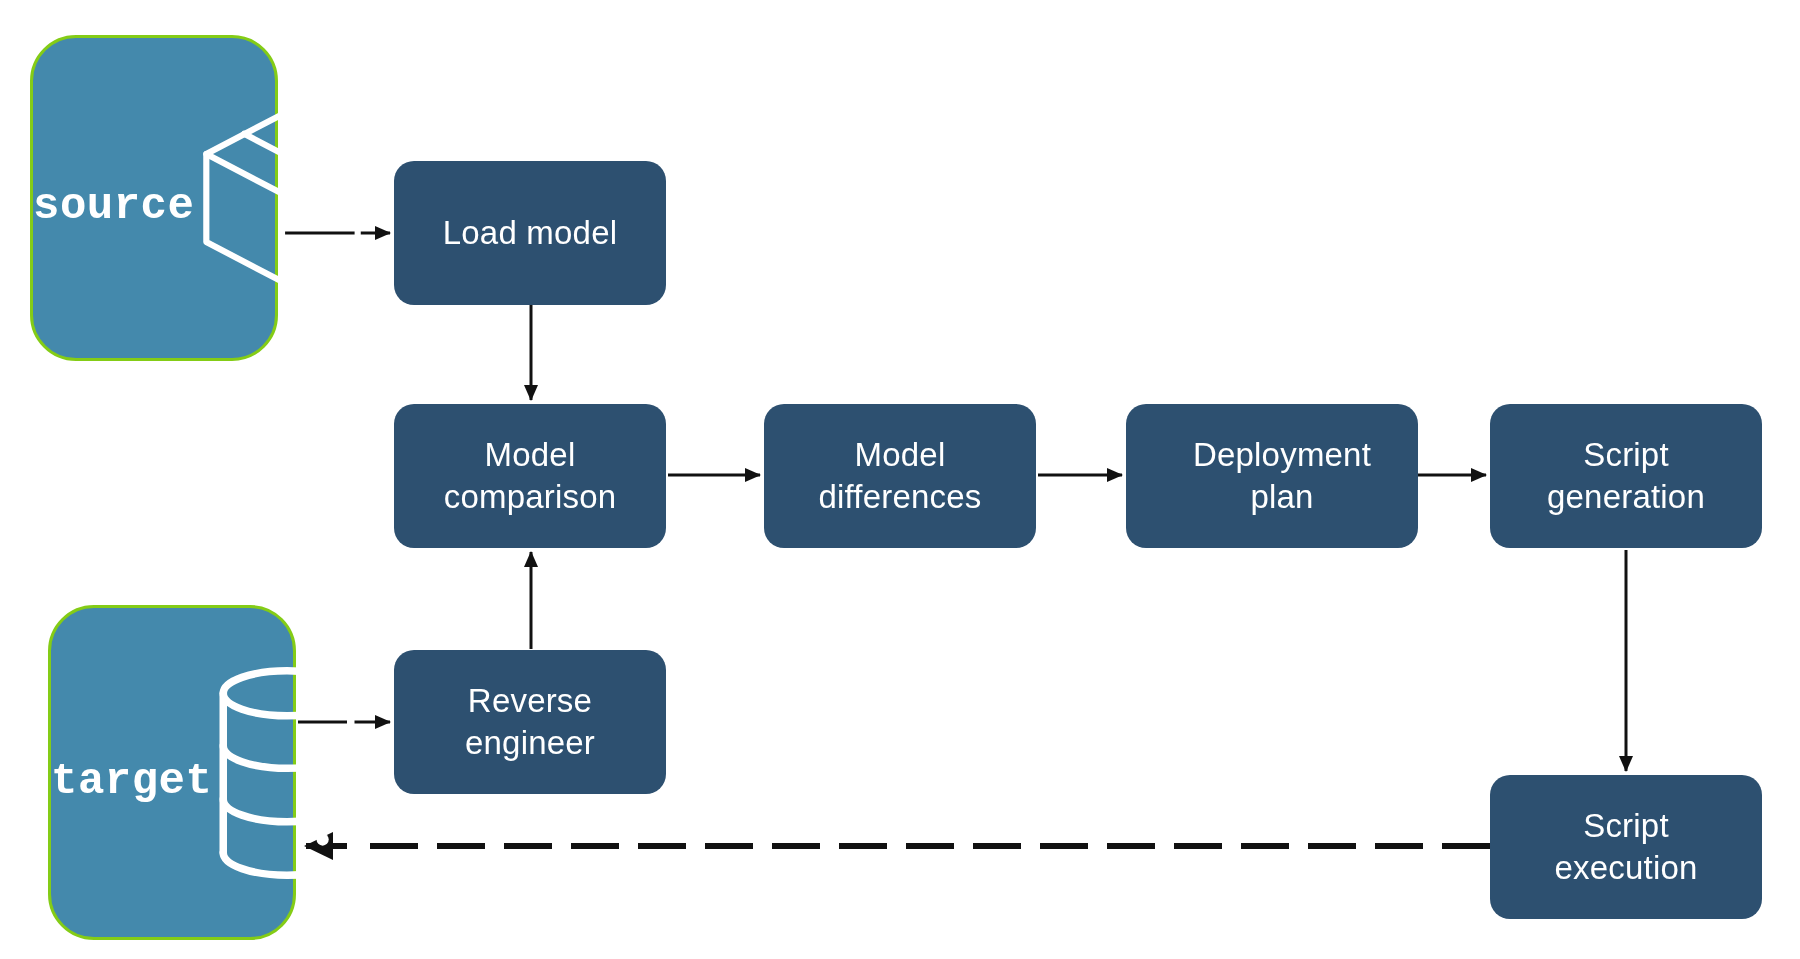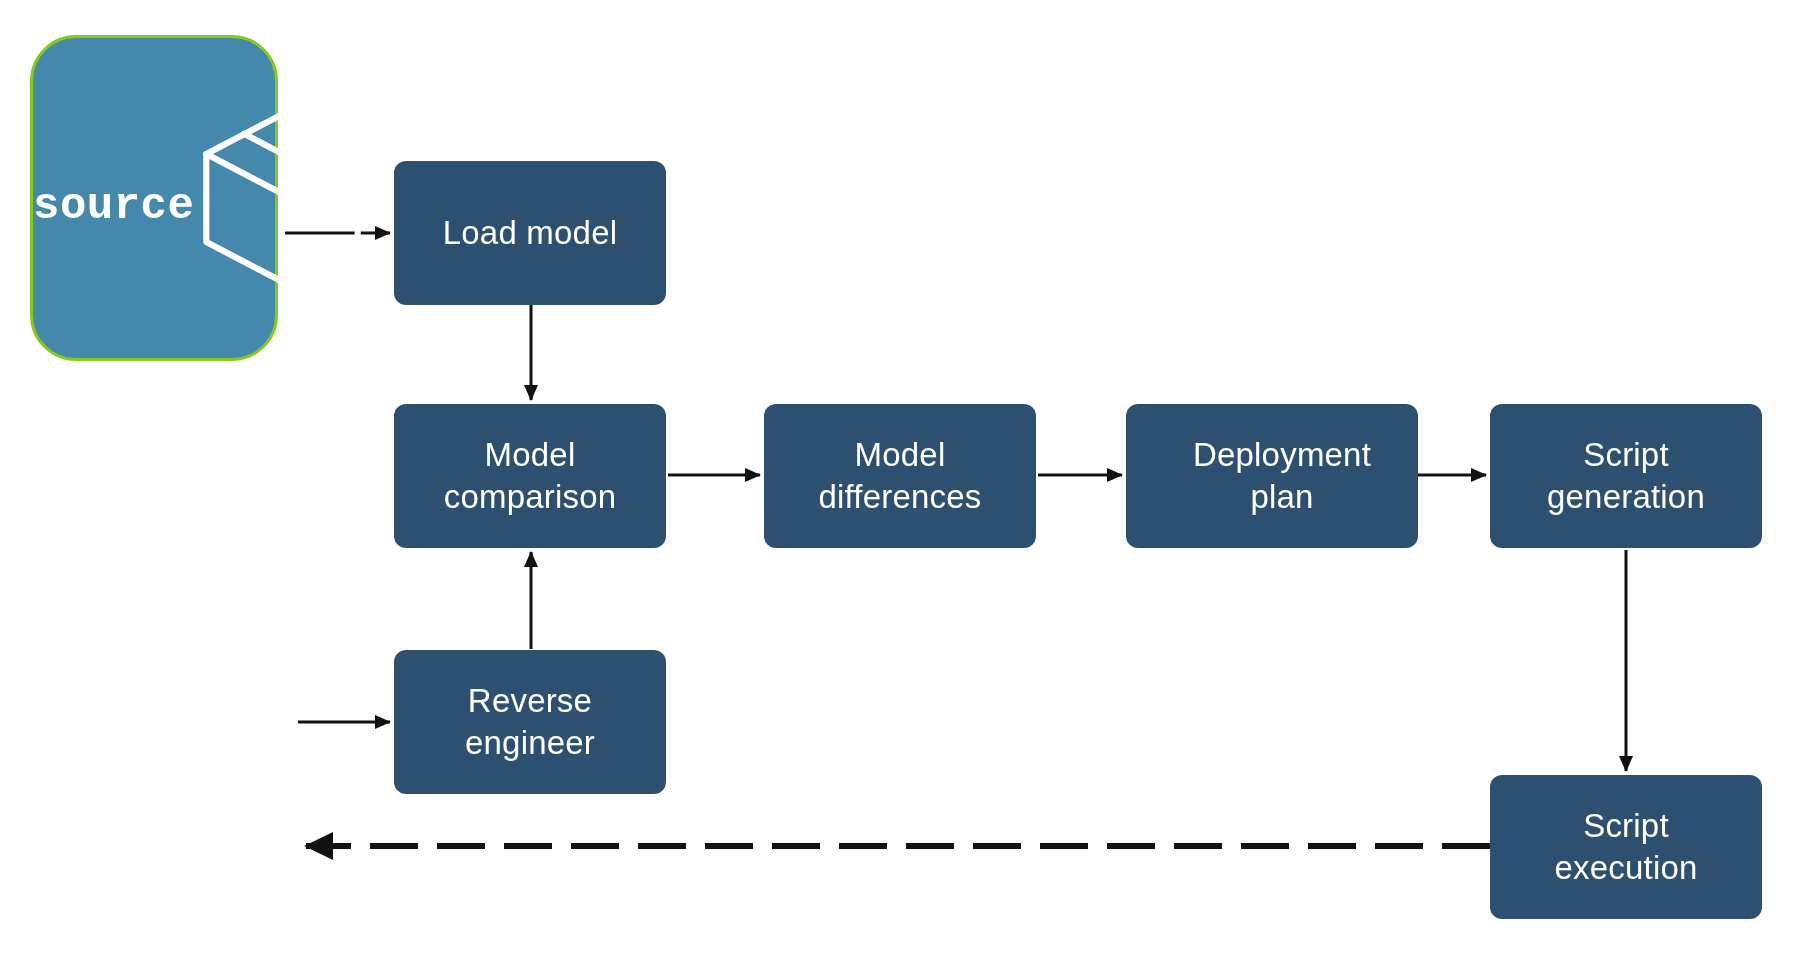--- a/index.html
+++ b/index.html
@@ -14,21 +14,21 @@
   .edges-layer {
     position: absolute;
     left: 0; top: 0;
     width: 1800px; height: 959px;
   }
   .process-node {
     position: absolute;
     width: 272px;
     height: 144px;
     background: #2d5070;
-    border-radius: 12px;
+    border-radius: 20px;
     color: #ffffff;
     display: flex;
     align-items: center;
     justify-content: center;
     text-align: center;
     font-size: 33px;
     line-height: 42px;
     white-space: pre-line;
     letter-spacing: 0.2px;
   }
@@ -91,20 +91,36 @@
       <svg class="icon-svg" width="176" height="186" viewBox="0 0 200 210" fill="none" stroke="#ffffff" stroke-width="7" stroke-linejoin="round" stroke-linecap="round">
         <path d="M100,10 L186,55 L100,100 L14,55 Z"></path>
         <path d="M14,55 L14,155 L100,200 L100,100"></path>
         <path d="M186,55 L186,155 L100,200"></path>
         <path d="M57,32 L143,77"></path>
         <path d="M112,112 L134,103 L134,121 L112,130 Z"></path>
       </svg>
     </div>
   </div>
 
+  <div class="endpoint-node" style="left:48px; top:605px; width:248px; height:335px;">
+    <div class="endpoint-label">target</div>
+    <div class="endpoint-icon">
+      <svg class="icon-svg" width="150" height="216" viewBox="0 0 160 230" fill="none" stroke="#ffffff" stroke-width="8" stroke-linecap="round">
+        <ellipse cx="80" cy="30" rx="68" ry="24"></ellipse>
+        <path d="M12,30 L12,200"></path>
+        <path d="M148,30 L148,200"></path>
+        <path d="M12,200 A68,24 0 0 0 148,200"></path>
+        <path d="M12,86 A68,24 0 0 0 148,86"></path>
+        <path d="M12,143 A68,24 0 0 0 148,143"></path>
+        <circle cx="118" cy="72" r="6.5" fill="#ffffff" stroke="none"></circle>
+        <circle cx="118" cy="129" r="6.5" fill="#ffffff" stroke="none"></circle>
+        <circle cx="118" cy="186" r="6.5" fill="#ffffff" stroke="none"></circle>
+      </svg>
+    </div>
+  </div>
 
   <div class="process-node" style="left:394px; top:161px;">Load model</div>
 
   <div class="process-node" style="left:394px; top:404px;">Model
 comparison</div>
 
   <div class="process-node" style="left:764px; top:404px;">Model
 differences</div>
 
   <div class="process-node" style="left:1126px; top:404px;padding-left:20px;">Deployment

